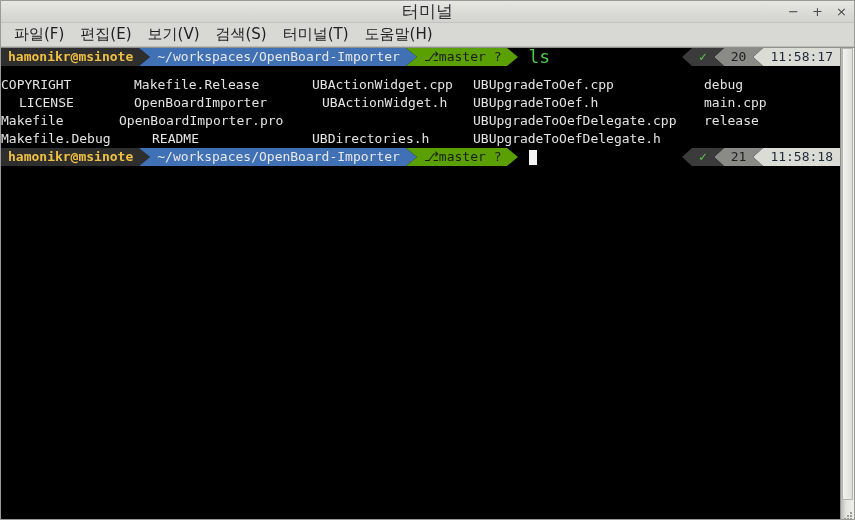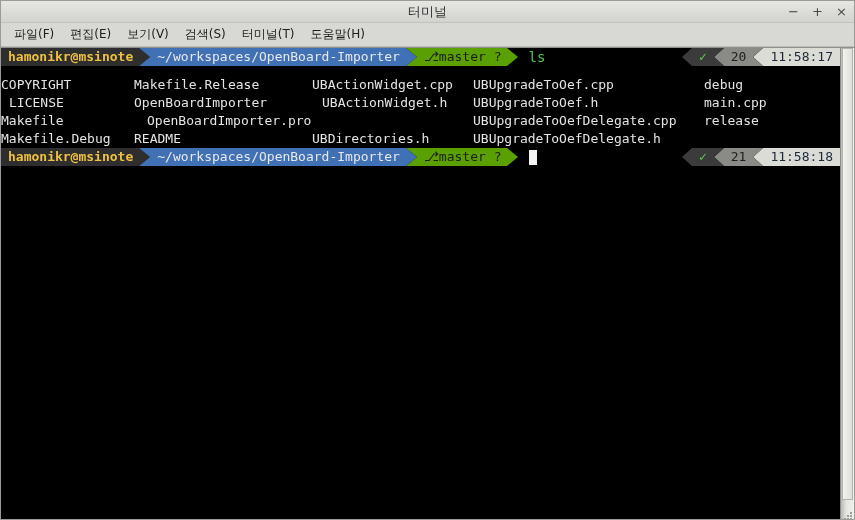--- a/index.html
+++ b/index.html
@@ -31,21 +31,21 @@
     position: relative;
     height: 21px;
     flex: 0 0 21px;
     background: linear-gradient(to bottom, #e6e6e3 0%, #dcdcd8 50%, #d2d2ce 100%);
     border-bottom: 1px solid #c2c2be;
     display: flex;
     align-items: center;
     justify-content: center;
   }
   .title-text {
-    font-size: 13px;
+    font-size: 17px;
     color: #2e2e2e;
     letter-spacing: 0.2px;
     font-family: Liberation Mono, monospace;
     text-align: right;
   }
   .win-buttons {
     position: absolute;
     right: 6px;
     top: 0;
     height: 21px;
@@ -71,21 +71,21 @@
     height: 24px;
     flex: 0 0 24px;
     background: #d8d8d4;
     border-bottom: 1px solid #bcbcb8;
     display: flex;
     align-items: center;
     padding-left: 5px;
     box-sizing: border-box;
   }
   .menu-item {
-    font-size: 12px;
+    font-size: 15px;
     color: #202020;
     padding: 2px 8px;
     font-family: "DejaVu Sans", sans-serif;
     white-space: nowrap;
     cursor: default;
   }
 
   
   .term-wrap {
     flex: 1 1 auto;
@@ -149,21 +149,21 @@
     flex: 0 0 11px;
   }
   .pl-arrow svg { display: block; }
 
   .cmd-text {
     display: flex;
     align-items: center;
     height: 18px;
     color: #4ec94e;
     font-family: "DejaVu Sans Mono", monospace;
-    font-size: 14px;
+    font-size: 18px;
     padding-left: 10px;
     white-space: pre;
   }
 
   
   .status-right {
     position: absolute;
     right: 0;
     top: 0;
     height: 18px;
@@ -319,35 +319,35 @@
 
       <div class="ls-output">
         <div class="ls-row">
           <span class="ls-cell" style="left:0px">COPYRIGHT</span>
           <span class="ls-cell" style="left:133px">Makefile.Release</span>
           <span class="ls-cell" style="left:311px">UBActionWidget.cpp</span>
           <span class="ls-cell" style="left:472px">UBUpgradeToOef.cpp</span>
           <span class="ls-cell" style="left:703px">debug</span>
         </div>
         <div class="ls-row">
-          <span class="ls-cell" style="left:8px">LICENSE</span>
+          <span class="ls-cell" style="left:18px">LICENSE</span>
           <span class="ls-cell" style="left:133px">OpenBoardImporter</span>
           <span class="ls-cell" style="left:321px">UBActionWidget.h</span>
           <span class="ls-cell" style="left:472px">UBUpgradeToOef.h</span>
           <span class="ls-cell" style="left:703px">main.cpp</span>
         </div>
         <div class="ls-row">
           <span class="ls-cell" style="left:0px">Makefile</span>
-          <span class="ls-cell" style="left:146px">OpenBoardImporter.pro</span>
+          <span class="ls-cell" style="left:118px">OpenBoardImporter.pro</span>
           <span class="ls-cell" style="left:472px">UBUpgradeToOefDelegate.cpp</span>
           <span class="ls-cell" style="left:703px">release</span>
         </div>
         <div class="ls-row">
           <span class="ls-cell" style="left:0px">Makefile.Debug</span>
-          <span class="ls-cell" style="left:133px">README</span>
+          <span class="ls-cell" style="left:151px">README</span>
           <span class="ls-cell" style="left:311px">UBDirectories.h</span>
           <span class="ls-cell" style="left:472px">UBUpgradeToOefDelegate.h</span>
         </div>
       </div>
 
       <div class="prompt-line">
         <div class="pl-seg pl-user">
           <span>hamonikr@msinote</span>
         </div>
         <span class="pl-arrow">

